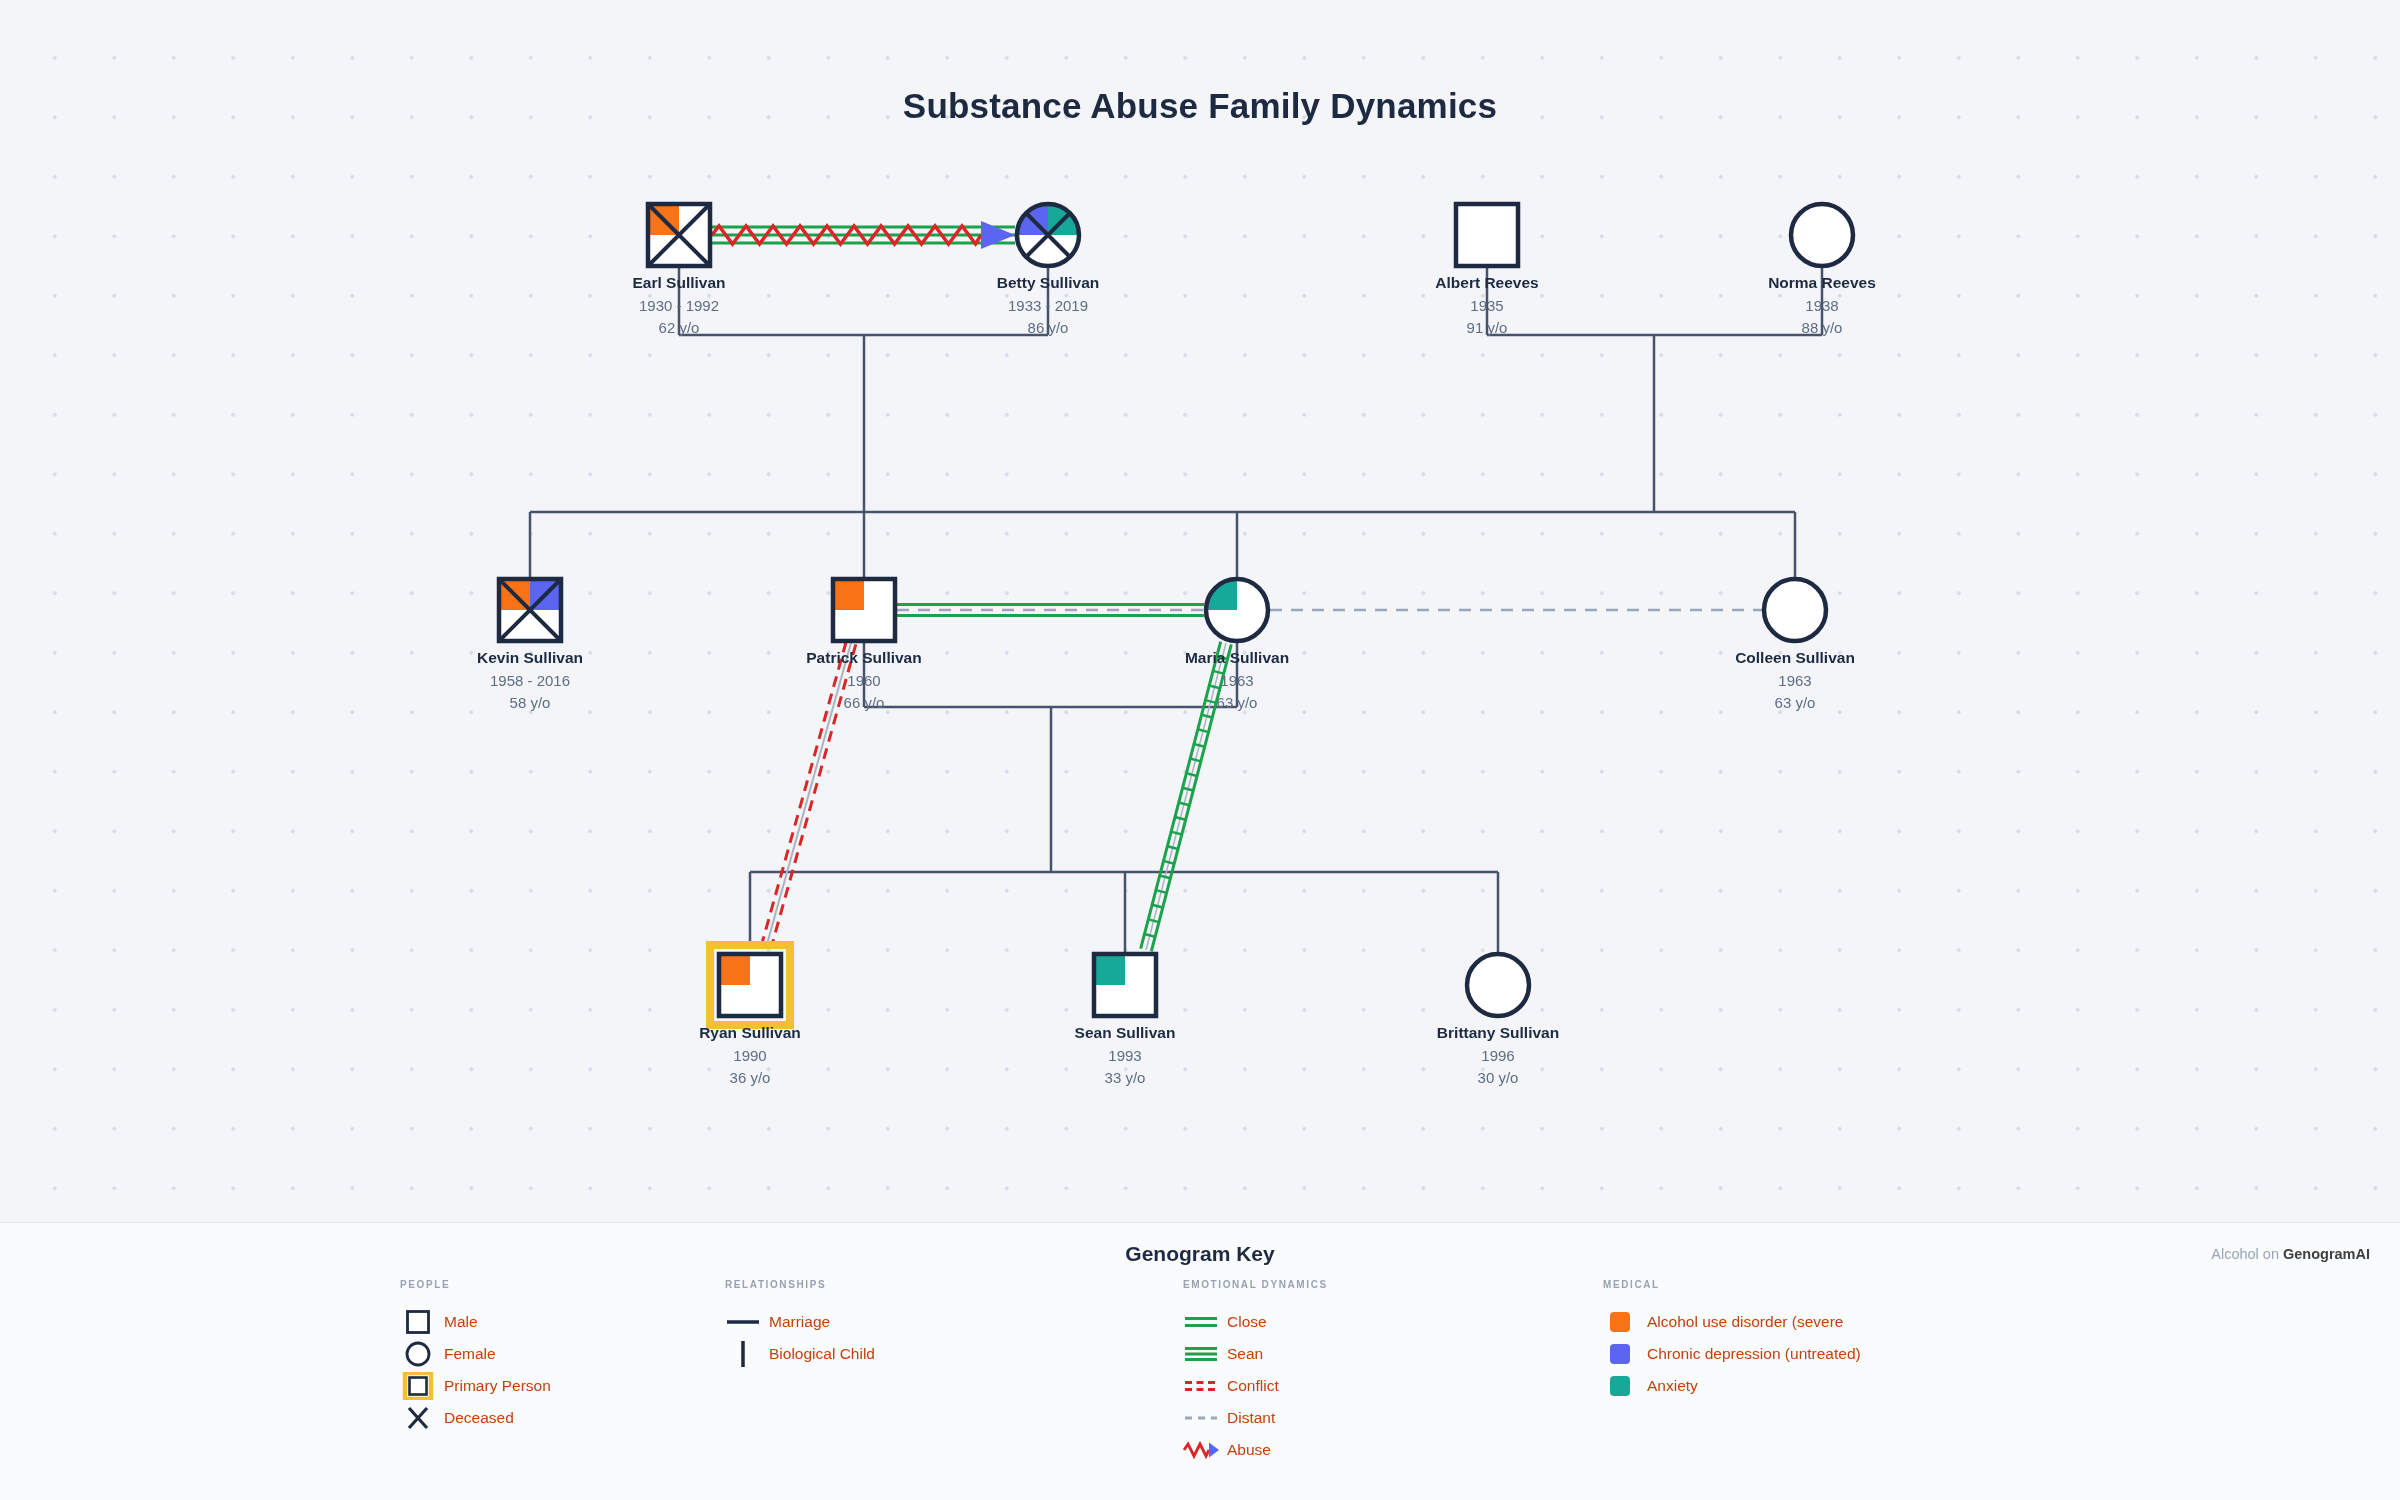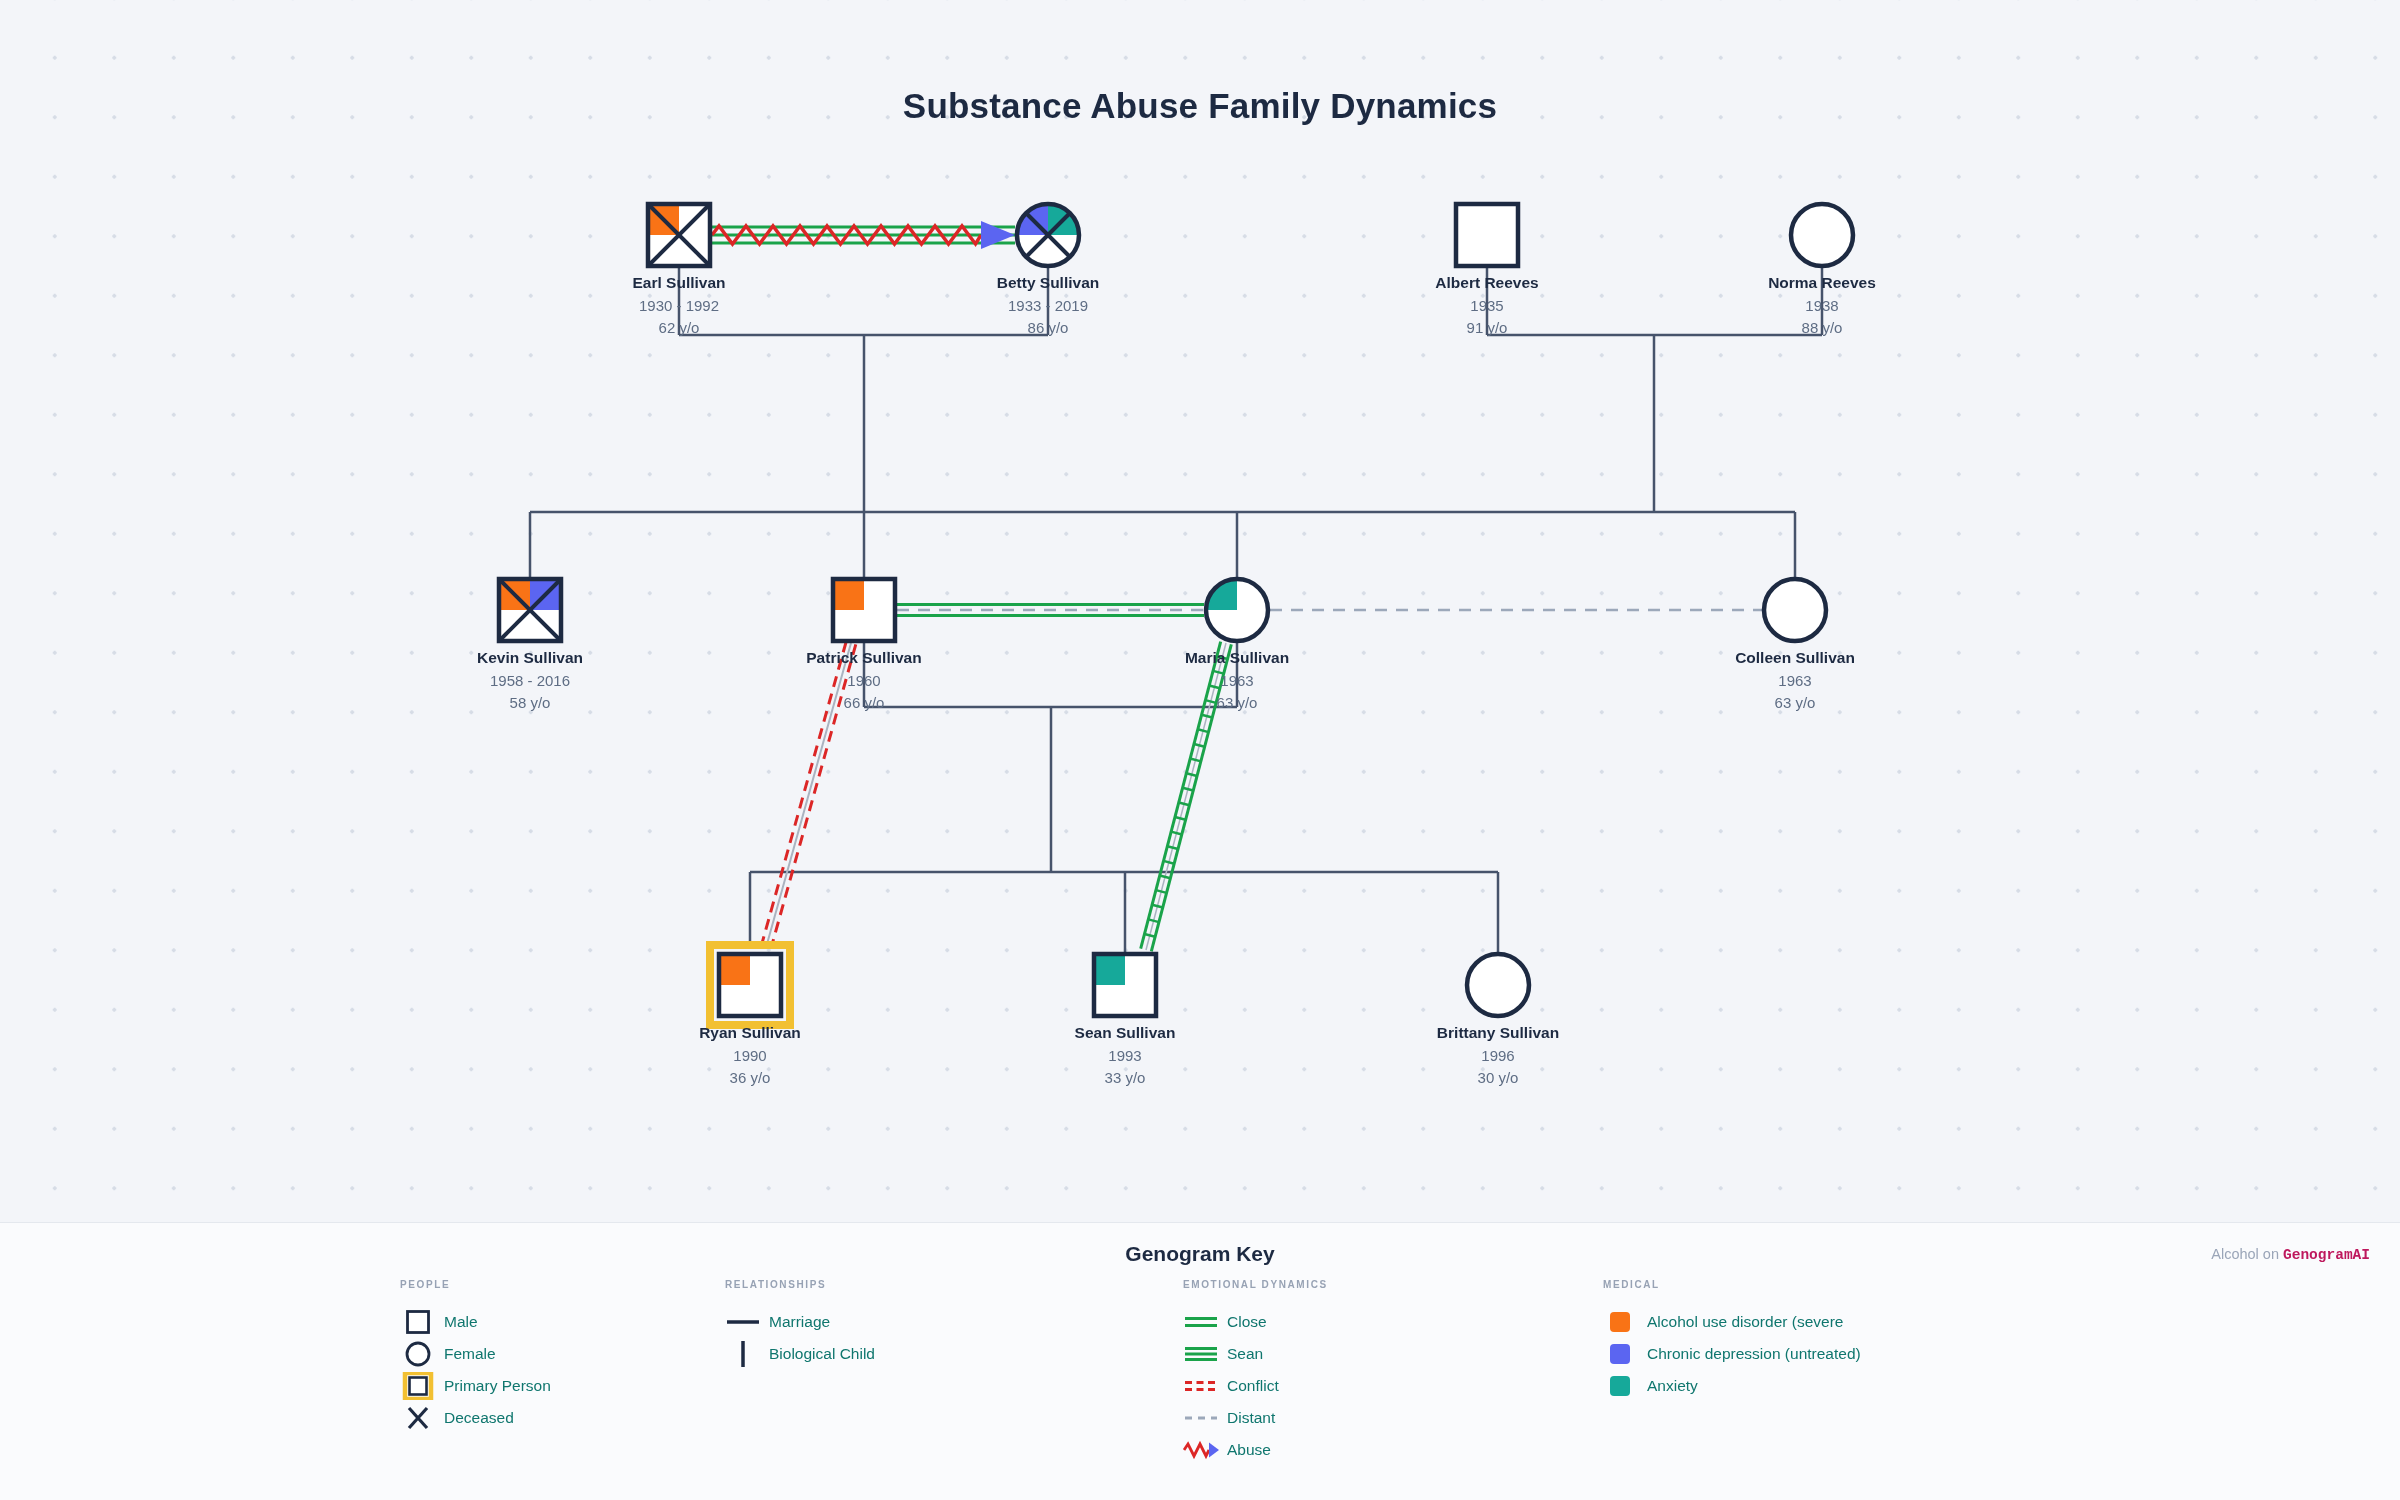--- a/index.html
+++ b/index.html
@@ -26,29 +26,29 @@
     position:absolute;left:0;top:1222px;width:2400px;height:278px;
     background:#fafbfd;border-top:1px solid #e4e8ee;box-sizing:border-box;padding-left:20px;
   }
   #keytitle{
     position:absolute;left:0;top:19px;width:100%;text-align:center;
     font-size:21px;font-weight:700;color:#1d2a42;
   }
   #credit{
     position:absolute;right:30px;top:23px;font-size:14.5px;color:#9aa5b8;
   }
-  #credit b{color:#be185d;font-weight:700;font-family:Liberation Mono, monospace;}
+  #credit b{color:#404040;font-weight:700;}
   .kcol{position:absolute;top:56px;}
   .khead{
     font-size:10px;font-weight:700;color:#97a2b4;letter-spacing:1.6px;
     margin-bottom:16px;
   }
   .krow{display:flex;align-items:center;height:32px;}
   .kswatch{width:36px;height:28px;margin-right:8px;flex:0 0 36px;}
-  .klabel{font-size:15.5px;color:#0f766e;}
+  .klabel{font-size:15.5px;color:#c2410c;}
 </style>
 </head>
 <body>
 
 <div id="page">
   <div id="chart">
     <div id="chart-title">Substance Abuse Family Dynamics</div>
     <svg id="gsvg" width="2400" height="1222" viewBox="0 0 2400 1222">
         <line x1="679" y1="266" x2="679" y2="335" stroke="#46536b" stroke-width="2.5"></line>
         <line x1="1048" y1="266" x2="1048" y2="335" stroke="#46536b" stroke-width="2.5"></line>

